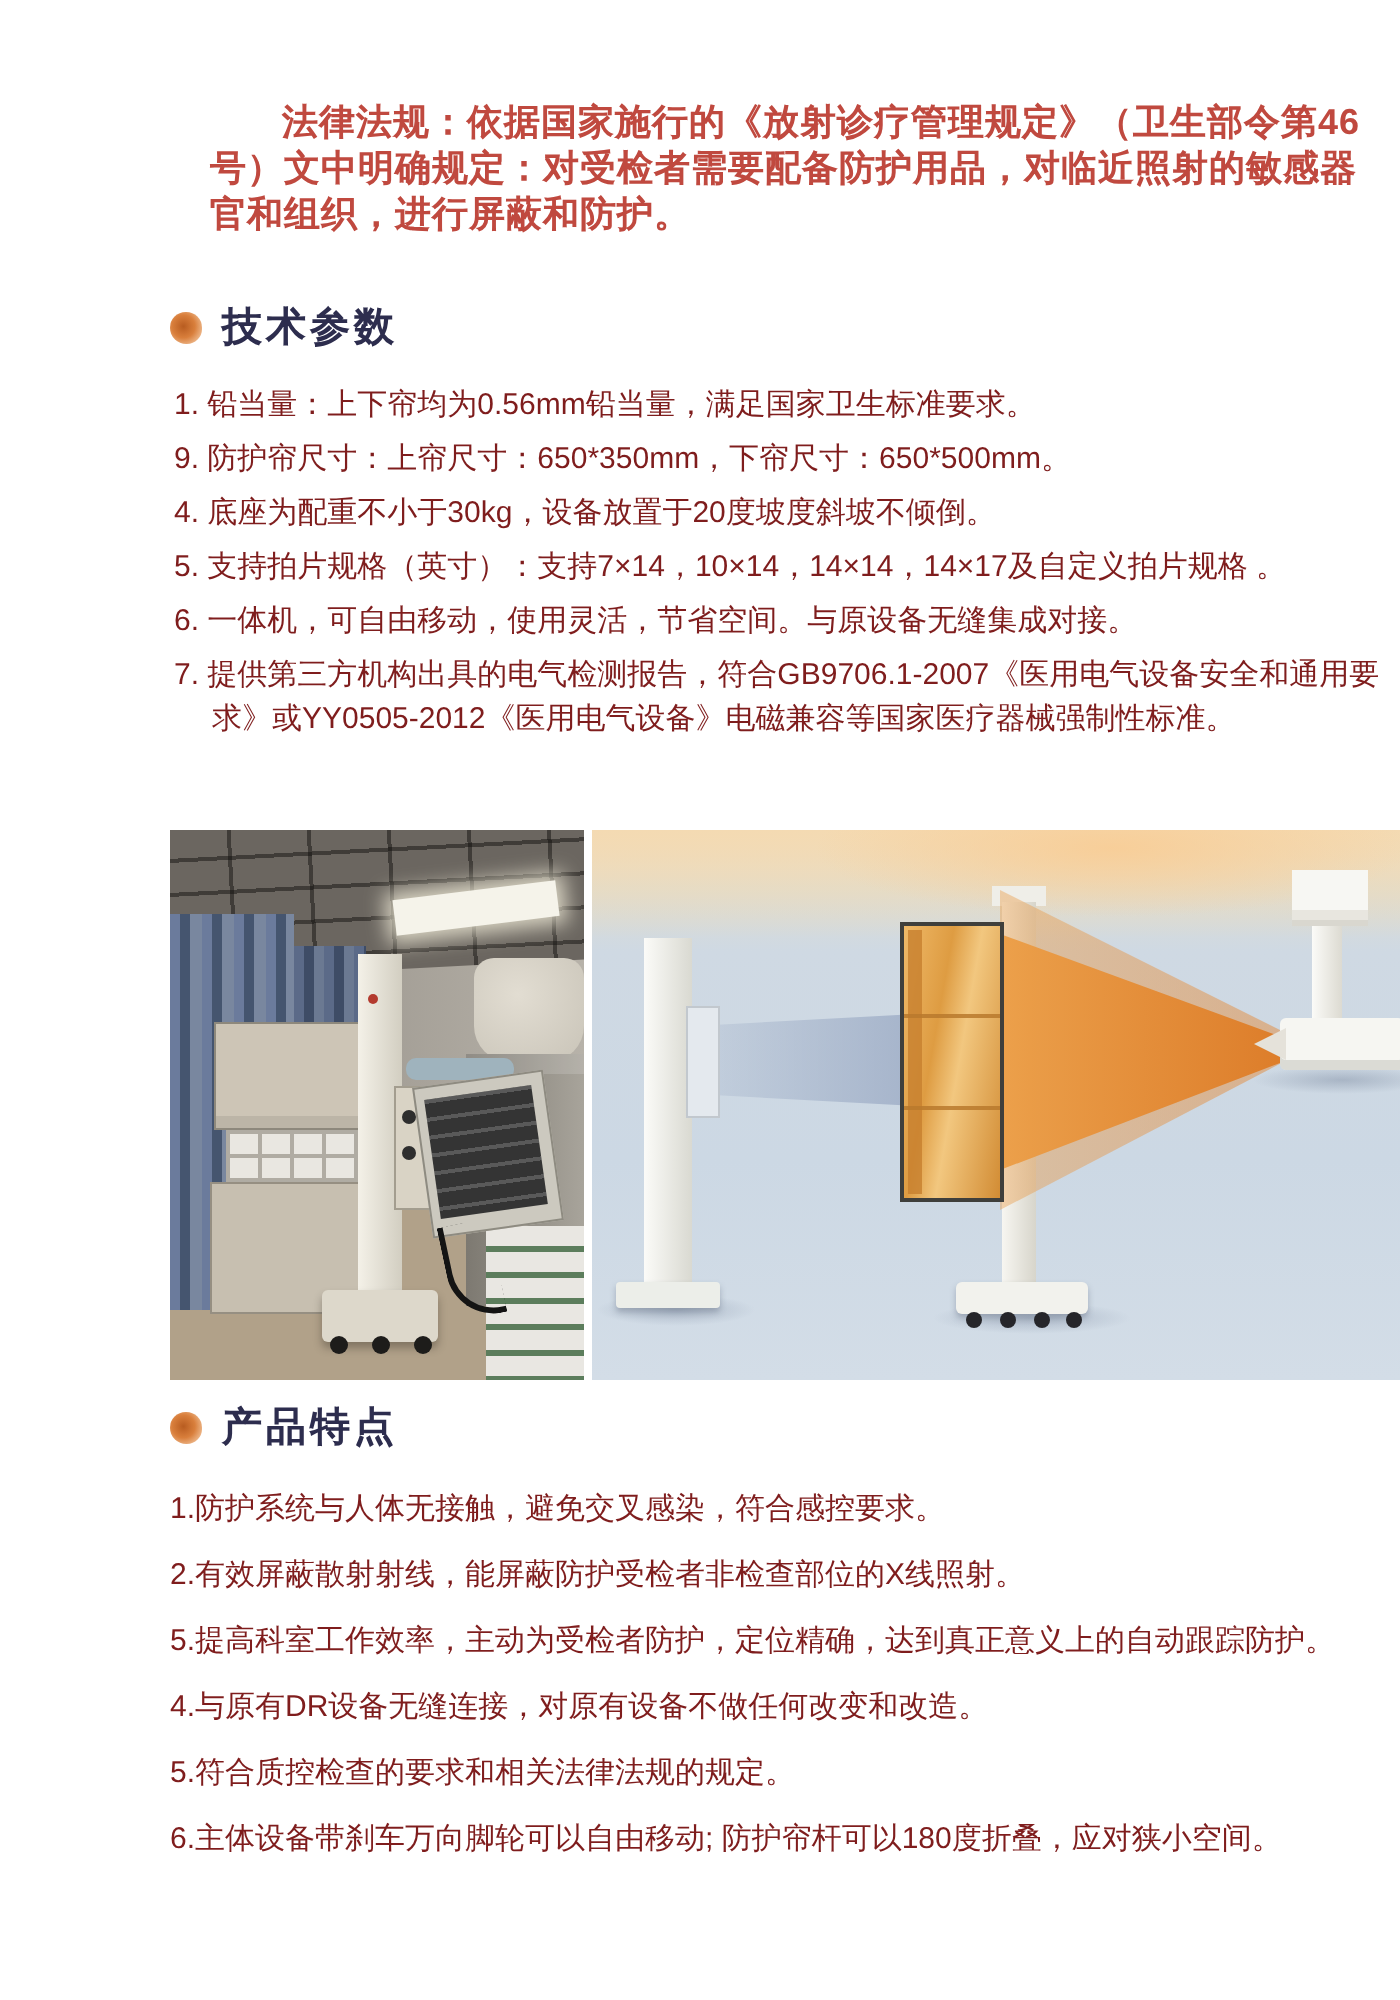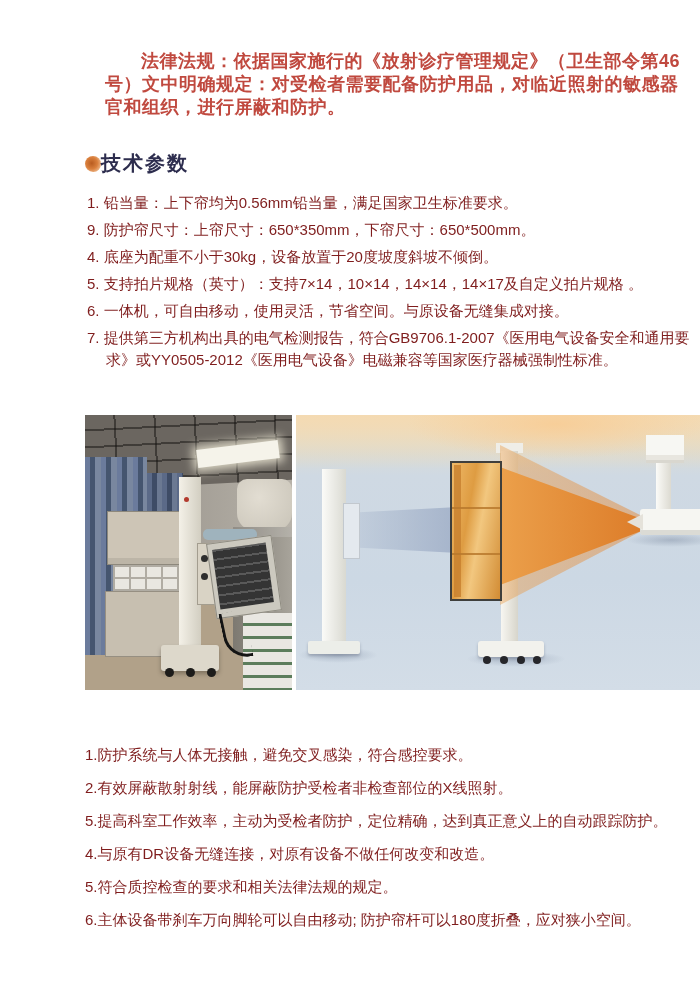--- a/index.html
+++ b/index.html
@@ -6,21 +6,21 @@
   html,body { background:#ffffff; }
   body { font-family:"Liberation Sans", sans-serif; }
   .page { position:relative; width:700px; height:1000px; background:#ffffff; overflow:hidden;margin-left:47px; }
 
   
   .legal { position:absolute; left:58px; top:50px; width:586px;
     color:#c0493f; font-size:18px; font-weight:bold; line-height:23px;
     text-indent:2em; letter-spacing:.5px; }
 
   
-  .sec-h { position:absolute; left:38px; display:flex; align-items:center; }
+  .sec-h { position:absolute; left:38px; display:flex; align-items:center; gap:10px; }
   .sec-h .dot { width:16px; height:16px; border-radius:50% 50% 48% 52%;
     background:radial-gradient(circle at 42% 45%, #b85c20 0%, #d97f3c 45%, #f0c096 82%, #f9e6d0 100%); }
   .sec-h h2 { color:#2d2d4e; font-size:20px; font-weight:bold; letter-spacing:2px; }
 
   
   .list { position:absolute; color:#7f1d1d; font-size:15px; }
   .list .li { line-height:22px; padding-left:19px; text-indent:-19px; }
   .tech-list { left:40px; top:192px; width:628px; }
   .tech-list .li { margin-bottom:5px; }
   .feat-list { left:38px; top:744px; width:644px; }
@@ -202,20 +202,24 @@
       <div class="rd-panel-div d1"></div>
       <div class="rd-panel-div d2"></div>
       <div class="rd-rcap"></div>
       <div class="rd-rcol"></div>
       <div class="rd-arm"></div>
       <div class="rd-tip"></div>
       <div class="rd-nub"></div>
     </div>
   </div>
 
+  <div class="sec-h" style="top:700px">
+    <span class="dot"></span>
+    <h2>产品特点</h2>
+  </div>
 
   <div class="list feat-list">
     <div class="li">1.防护系统与人体无接触，避免交叉感染，符合感控要求。</div>
     <div class="li">2.有效屏蔽散射射线，能屏蔽防护受检者非检查部位的X线照射。</div>
     <div class="li">5.提高科室工作效率，主动为受检者防护，定位精确，达到真正意义上的自动跟踪防护。</div>
     <div class="li">4.与原有DR设备无缝连接，对原有设备不做任何改变和改造。</div>
     <div class="li">5.符合质控检查的要求和相关法律法规的规定。</div>
     <div class="li">6.主体设备带刹车万向脚轮可以自由移动; 防护帘杆可以180度折叠，应对狭小空间。</div>
   </div>
 

